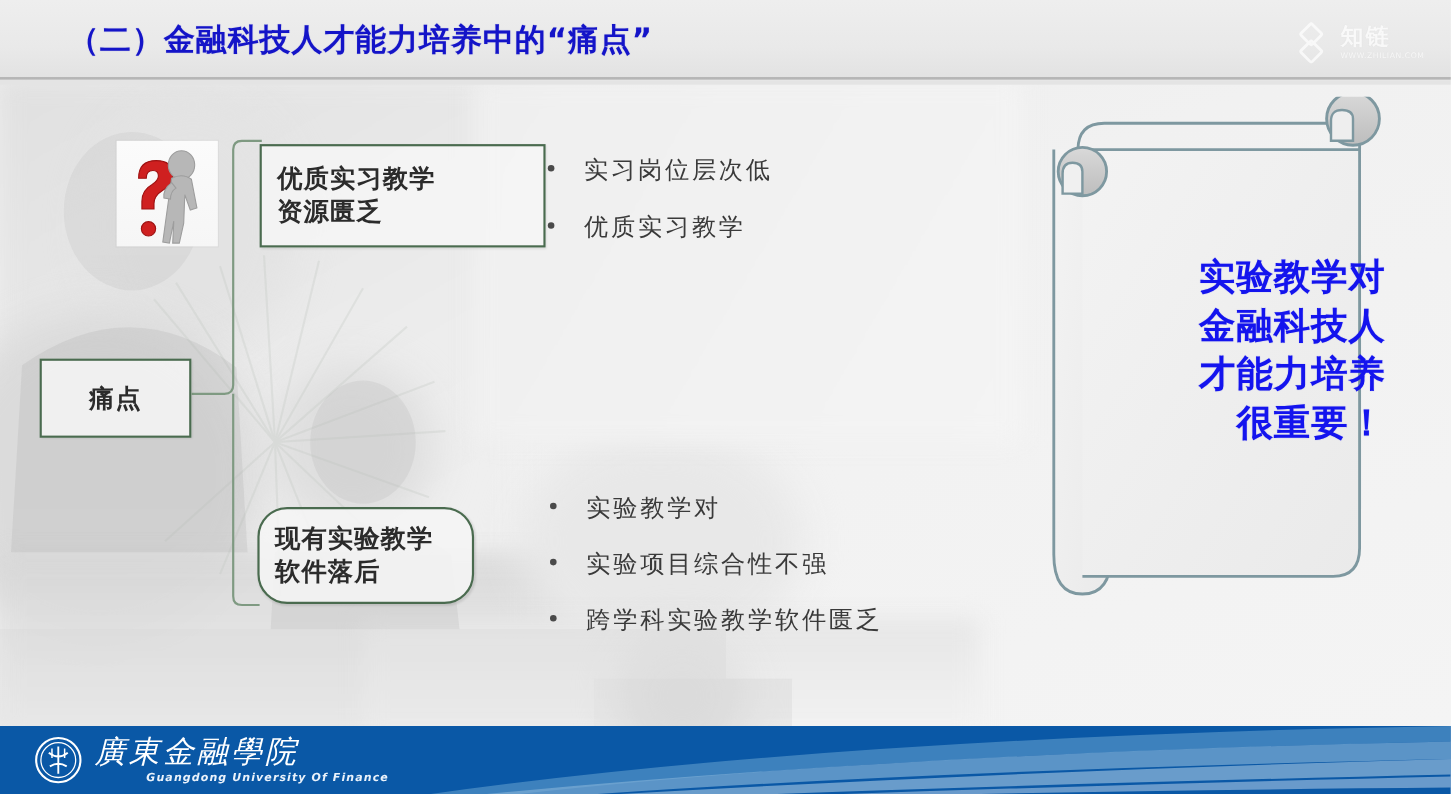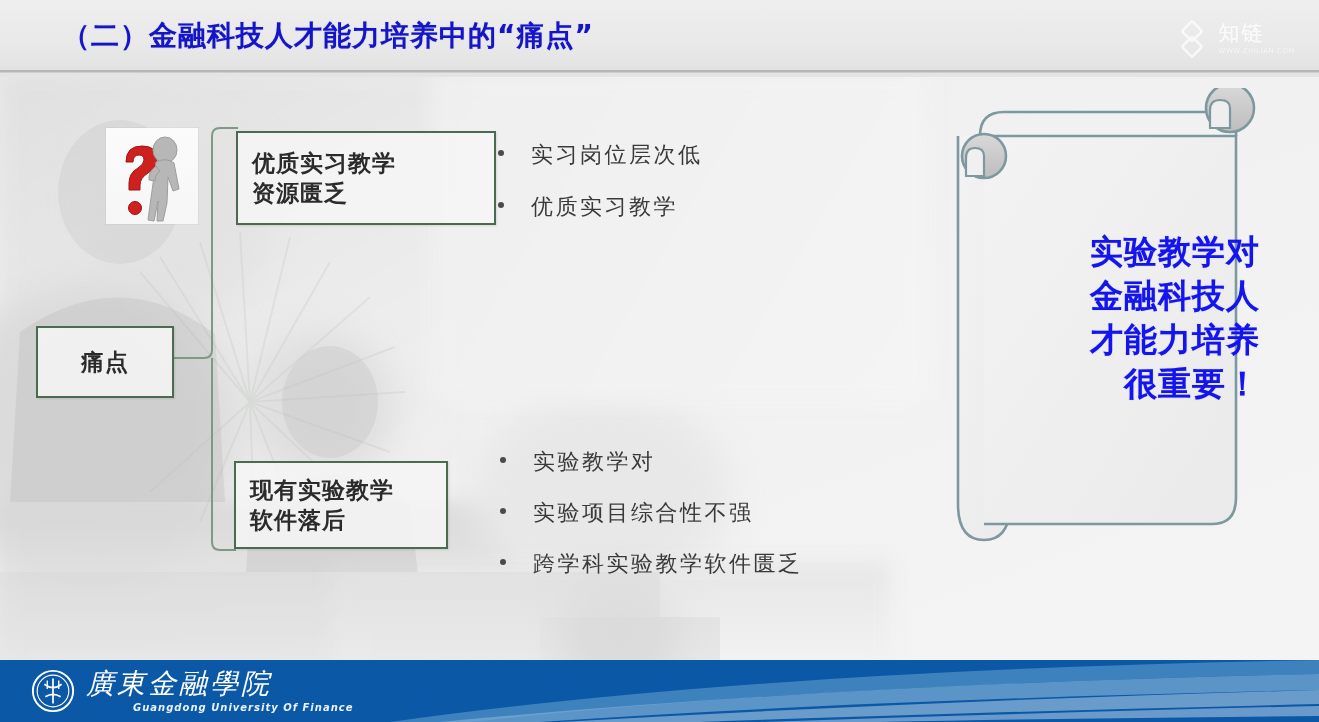--- a/index.html
+++ b/index.html
@@ -79,21 +79,21 @@
     font-weight: bold;
     letter-spacing: 1px;
     box-shadow: 1px 1px 2px rgba(0,0,0,.10);
   }
   .node-root {
     left: 36px; top: 326px; width: 138px; height: 72px;
     justify-content: center;
     font-size: 23px;
   }
   .node-a { left: 236px; top: 131px; width: 260px; height: 94px; padding-left: 14px; }
-  .node-b { left: 234px; top: 461px; width: 214px; height: 88px; padding-left: 14px; }
+  .node-b { left: 234px; top: 461px; width: 197px; height: 88px; padding-left: 14px; border-radius: 27px; }
   .node-a .node-line, .node-b .node-line { font-size: 23px; line-height: 1.32; }
 
   .connector { position: absolute; left: 160px; top: 120px; }
 
   
   .qimg {
     position: absolute; left: 106px; top: 128px;
     width: 92px; height: 96px;
     background: linear-gradient(to bottom, #fbfbfb, #f6f6f6);
     box-shadow: 0 0 0 1px rgba(0,0,0,.03);

